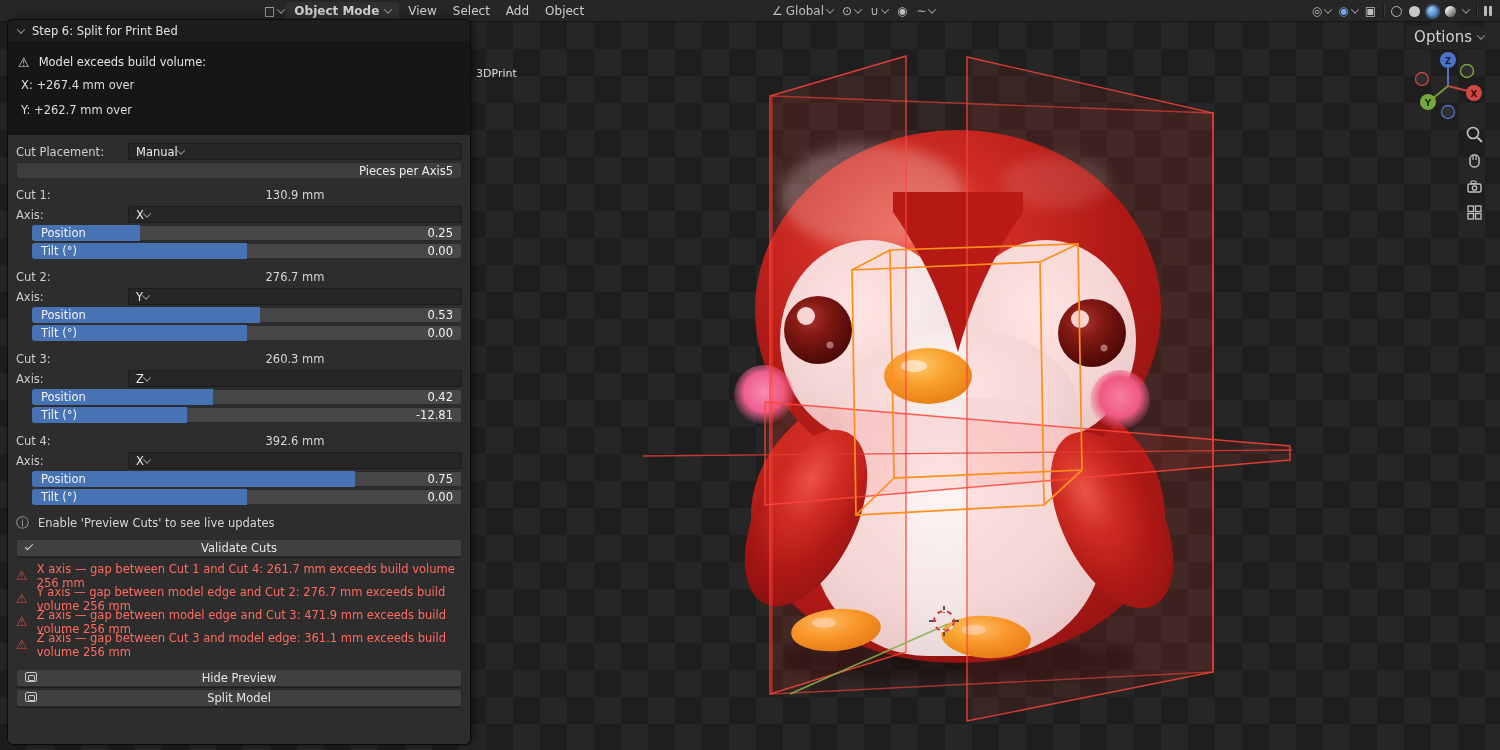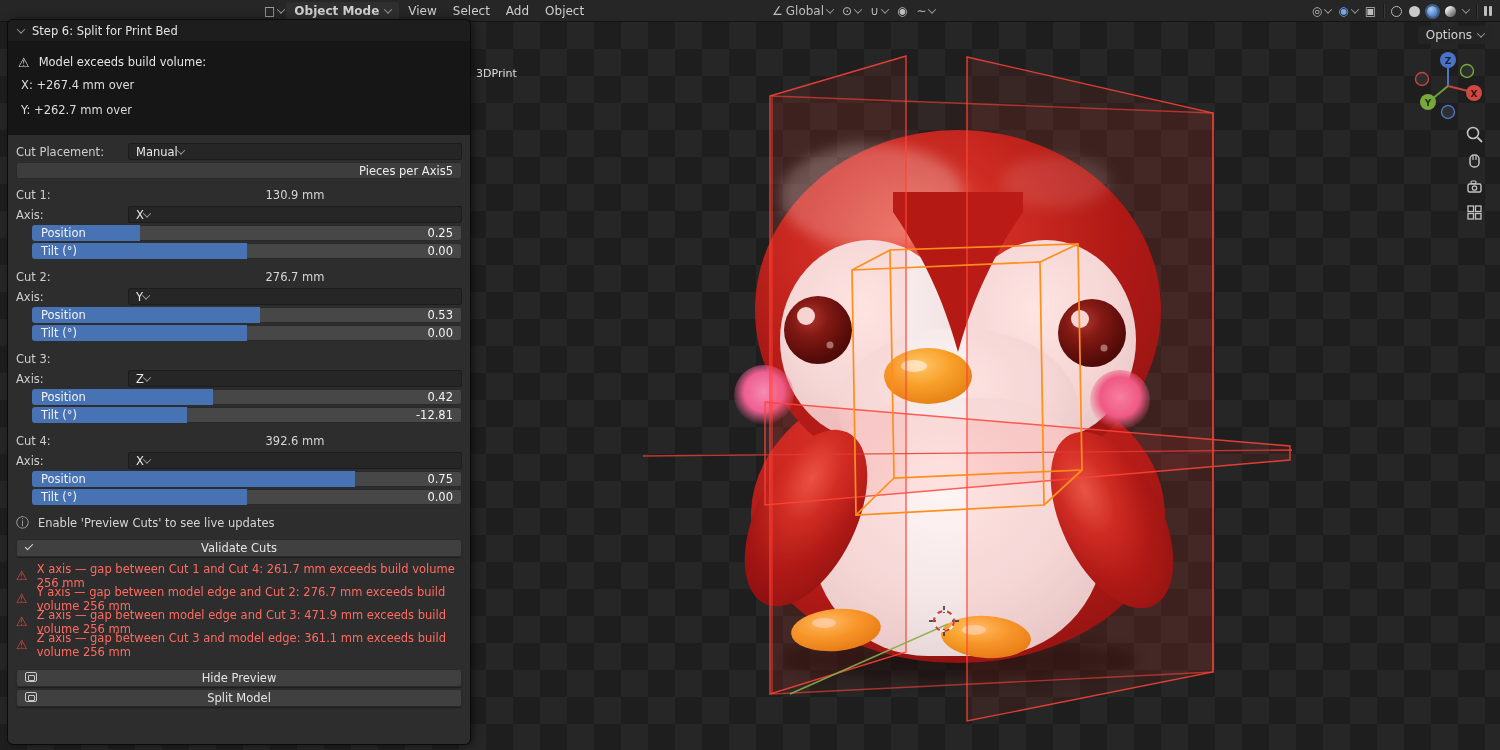--- a/index.html
+++ b/index.html
@@ -26,21 +26,21 @@
   .bars i{display:block;width:3px;height:10px;background:#bdbdbd;border-radius:1px;}
   .chev{width:6px;height:6px;border-right:1.4px solid #9a9a9a;border-bottom:1.4px solid #9a9a9a;
     transform:rotate(45deg) translate(-1px,-1px);display:inline-block;}
 
   
   .checker{position:absolute;left:0;top:22px;right:0;bottom:0;background:#1e1e1e;
     background-image:conic-gradient(#262626 0 25%, #1e1e1e 25% 50%, #262626 50% 75%, #1e1e1e 75%);
     background-size:54px 54px;z-index:0;}
   .scene{position:absolute;inset:0;z-index:1;}
   .options-pill{position:absolute;top:26px;right:8px;z-index:6;display:flex;align-items:center;gap:6px;
-    color:#d2d2d2;font-size:12px;background:rgba(38,38,38,.8);border-radius:3px;padding:2px 8px;}
+    color:#d2d2d2;font-size:15px;background:rgba(38,38,38,.8);border-radius:3px;padding:2px 8px;}
   .scene-label{position:absolute;left:476px;top:67px;z-index:6;color:#dedede;font-size:11px;}
   .gizmo{position:absolute;right:14px;top:48px;z-index:6;}
   .side-tools{position:absolute;right:16px;top:124px;z-index:6;display:flex;flex-direction:column;gap:6px;}
   .tool{width:20px;height:20px;display:flex;align-items:center;justify-content:center;border-radius:10px;}
 
   
   .panel{position:absolute;left:8px;top:20px;width:462px;height:724px;background:#161616;
     border-radius:5px;box-shadow:0 0 0 1px #0b0b0b, 3px 0 10px rgba(0,0,0,.55);
     z-index:10;color:#d8d8d8;font-size:11.5px;display:flex;flex-direction:column;overflow:hidden;}
   .panel-header{height:21px;background:#1d1d1d;display:flex;align-items:center;gap:8px;
@@ -348,20 +348,21 @@
         <div class="slider">
           <div class="slider-fill" style="width: 50%;"></div>
           <span class="s-label">Tilt (°)</span>
           <span class="s-value">0.00</span>
         </div>
       </div>
 
       <div>
         <div class="cut-head">
           <span class="lbl">Cut 3:</span>
+          <span class="cut-size">260.3 mm</span>
         </div>
         <div class="row">
           <span class="lbl">Axis:</span>
           <div class="select">
             <span>Z</span>
             <span class="chev"></span>
           </div>
         </div>
         <div class="slider">
           <div class="slider-fill" style="width: 42%;"></div>

